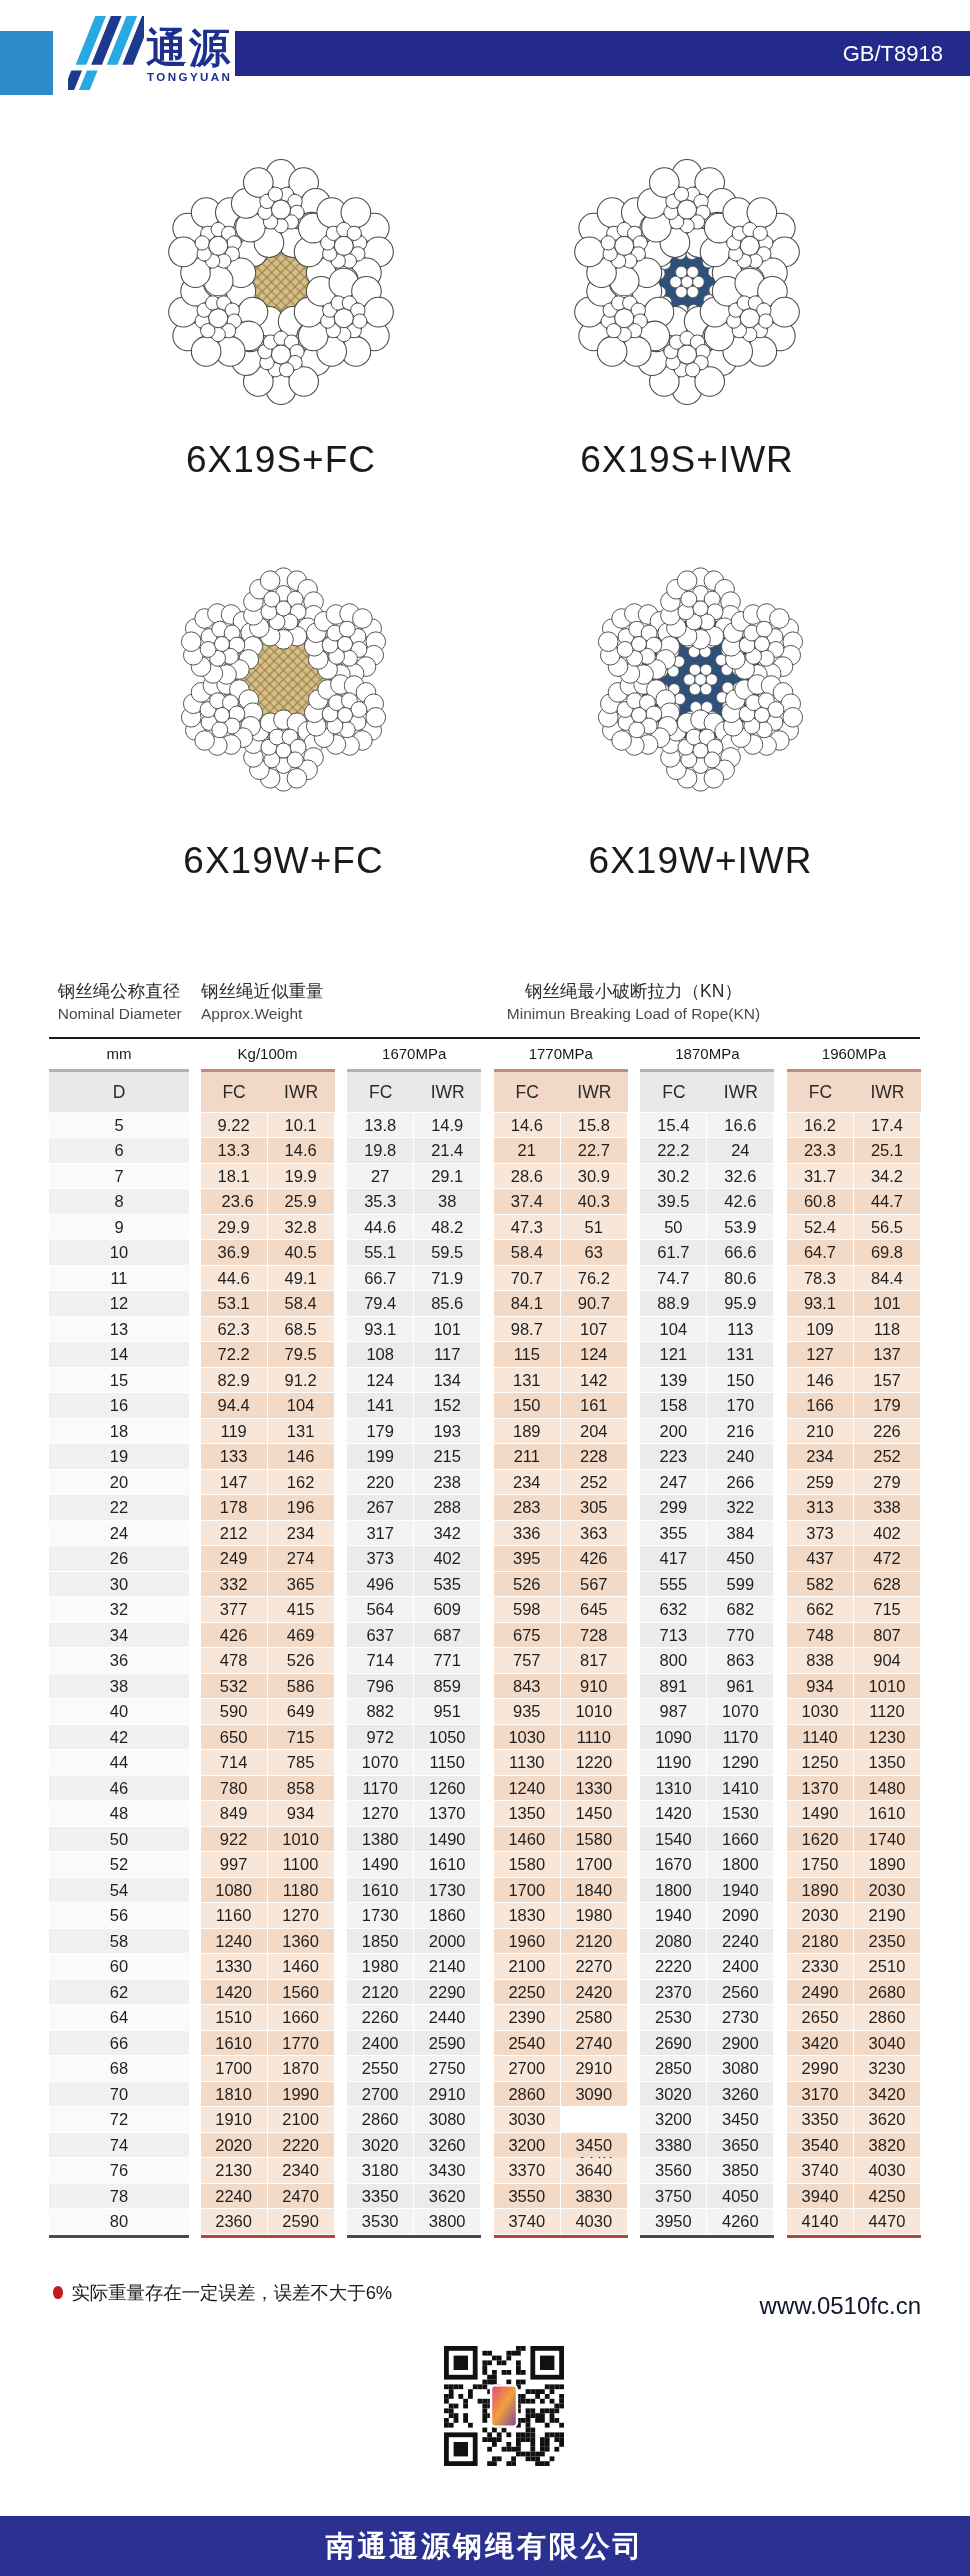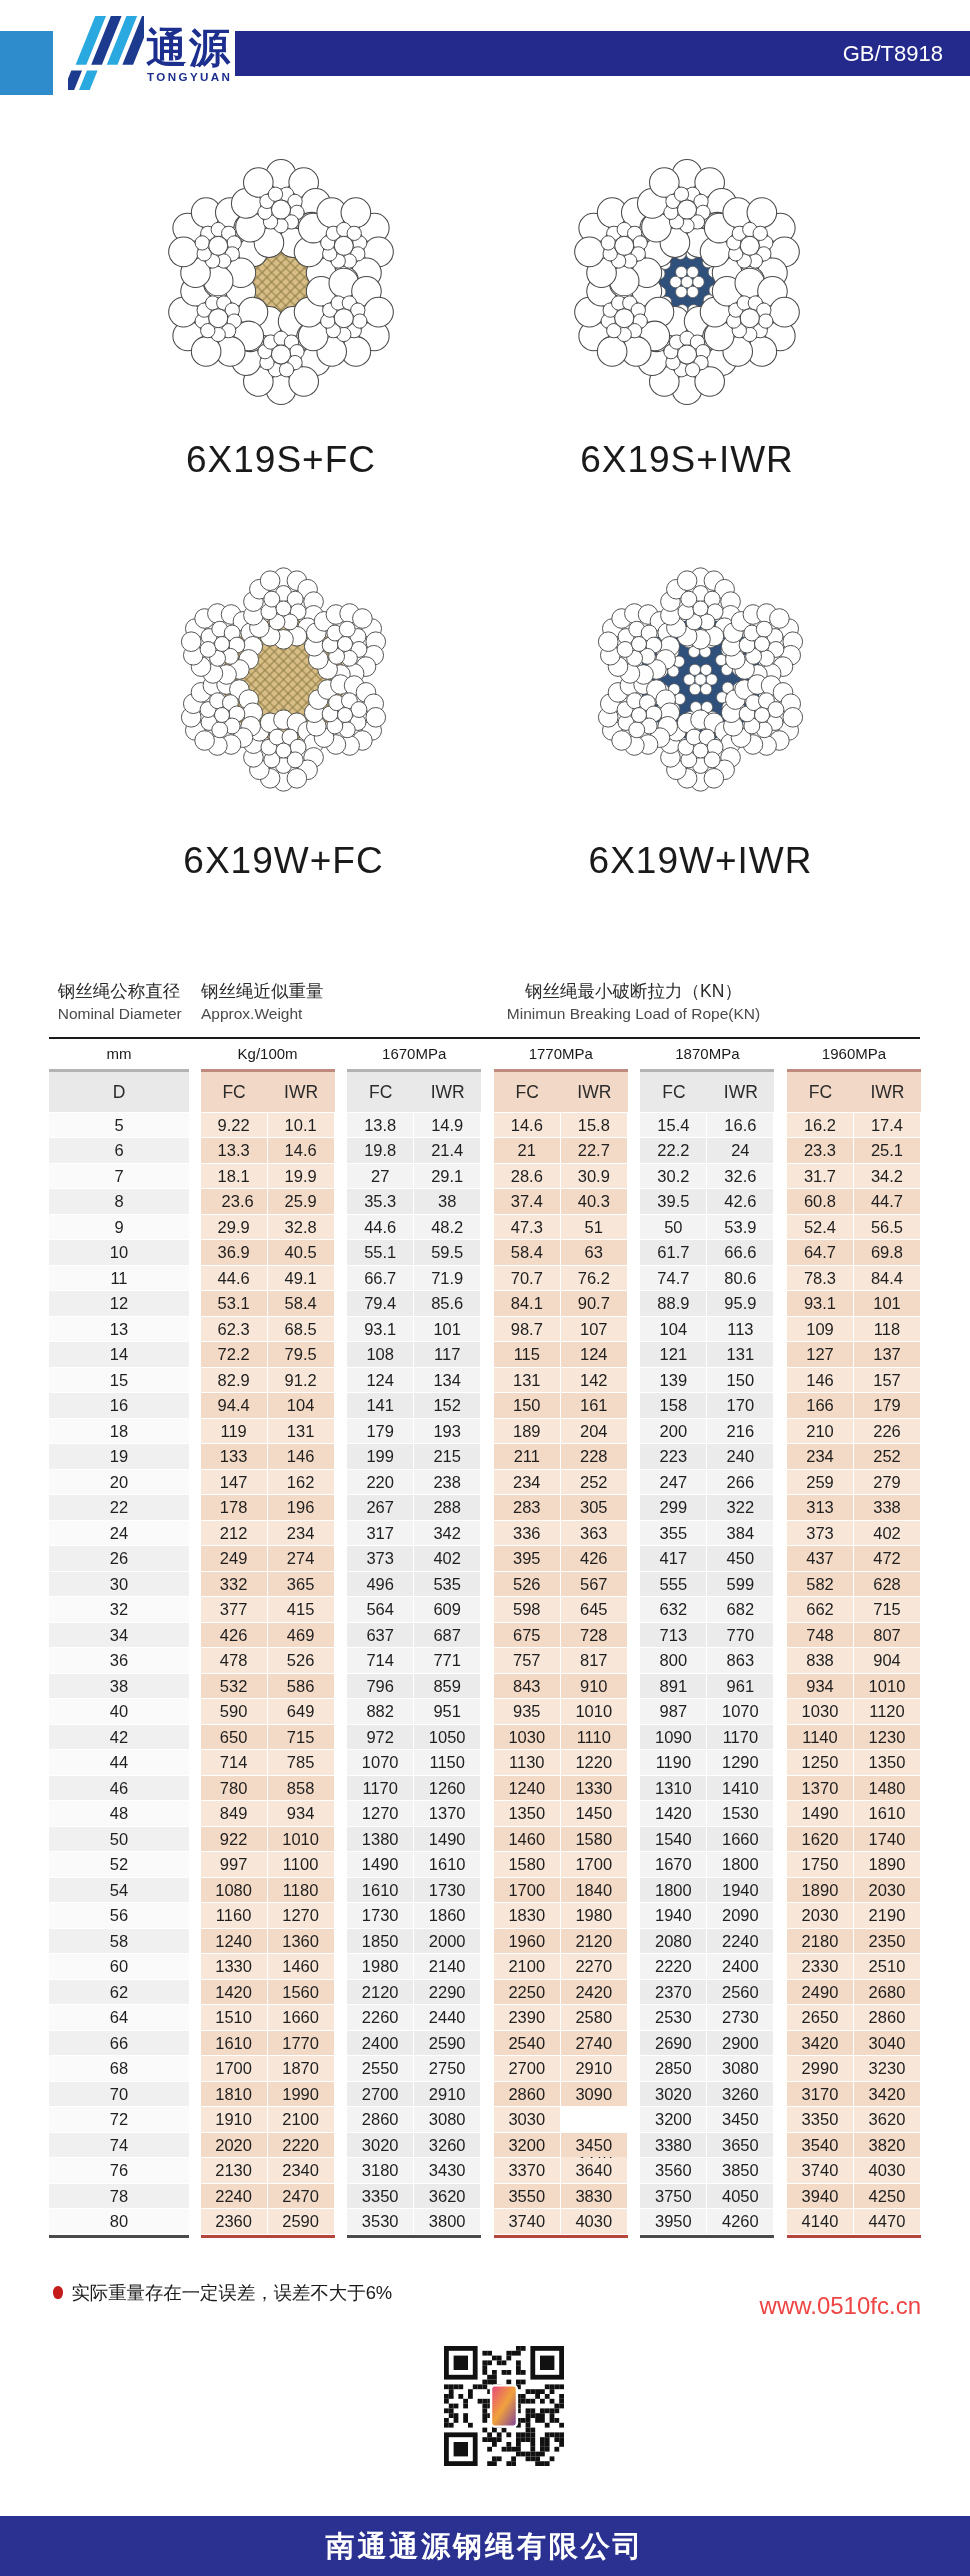--- a/index.html
+++ b/index.html
@@ -50,21 +50,21 @@
   .botrow{height:2.9px;}
   .botrow .b-d{grid-column:1/2;background:#4a4a4a;}
   .botrow .b-p{background:#b5453a;} .botrow .b-g{background:#4a4a4a;}
   .bp0{grid-column:3/5;} .bg0{grid-column:6/8;} .bp1{grid-column:9/11;}
   .bg1{grid-column:12/14;} .bp2{grid-column:15/17;}
 
   
   .noteline{position:absolute;left:53px;top:2280px;display:flex;align-items:center;}
   .bullet{width:9.7px;height:12.6px;border-radius:50%;background:#c41b1b;margin-right:8.7px;}
   .notetext{font-size:18.4px;color:#1a1a1a;}
-  .website{position:absolute;right:49px;top:2292px;font-size:24px;color:#ef4444;}
+  .website{position:absolute;right:49px;top:2292px;font-size:24px;color:#0f172a;}
   .qr{position:absolute;left:444px;top:2346px;width:120px;height:120px;}
   .bottombar{position:absolute;left:0;top:2516px;width:970px;height:60px;background:#2a3190;
              color:#fff;font-size:29px;font-weight:bold;text-align:center;line-height:60px;letter-spacing:2.9px;}
 </style>
 </head>
 <body>
 
 <div class="page">
 
   <div class="hd-square"></div>

